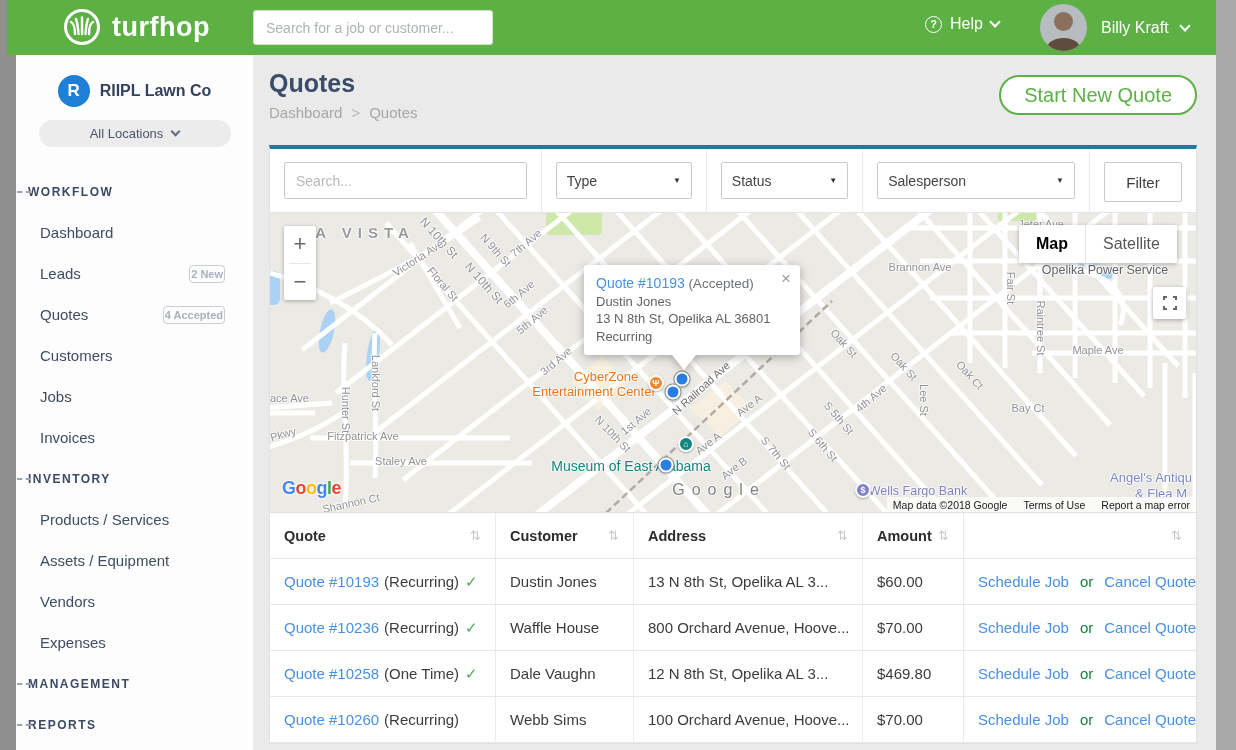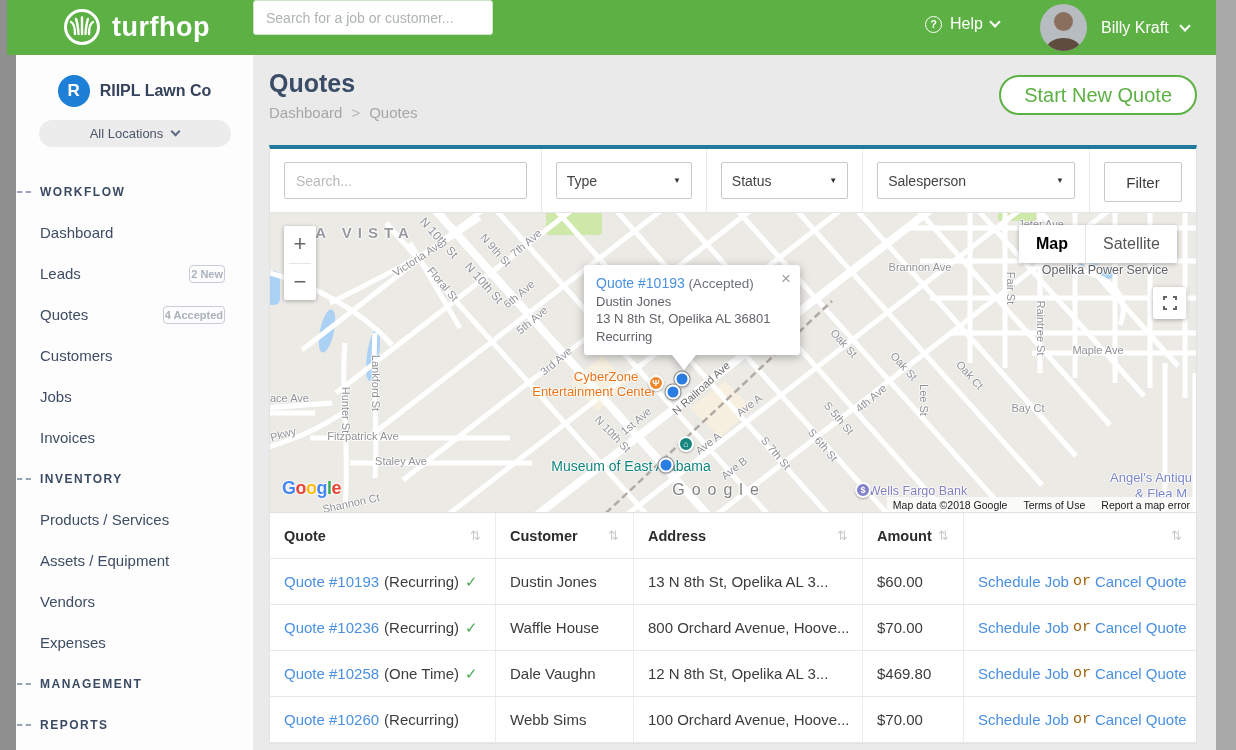--- a/index.html
+++ b/index.html
@@ -8,42 +8,42 @@
 
   
   .edge-left  { position:absolute; left:0; top:0; width:16px; height:750px; background:#8f8f8f; }
   .edge-right { position:absolute; right:0; top:0; width:20px; height:750px; background:#a9a9a9; }
 
   
   .topbar { position:absolute; left:7px; top:0; width:1209px; height:55px; background:#5db144; z-index:5; }
   .brand { position:absolute; left:55px; top:7px; display:flex; align-items:center; gap:10px; }
   .brand svg { width:40px; height:40px; }
   .brand-name { color:#fff; font-size:27px; font-weight:bold; letter-spacing:.5px; }
-  .top-search { position:absolute; left:246px; top:0; width:240px; height:35px; border:1px solid #cfe3c6; border-radius:3px;
+  .top-search { position:absolute; left:246px; top:10px; width:240px; height:35px; border:1px solid #cfe3c6; border-radius:3px;
                 background:#fff; padding:0 12px; font-size:14px; color:#333; outline:none; }
   .top-search::placeholder { color:#aeb4ae; }
   .help-wrap { position:absolute; left:918px; top:15px; display:flex; align-items:center; gap:8px; color:#fff; font-size:16px; cursor:pointer; }
   .help-q { width:17px; height:17px; border:1.5px solid #fff; border-radius:50%; font-size:11px; display:flex; align-items:center; justify-content:center; font-weight:bold; }
   .chev { width:8px; height:8px; border-right:2px solid #fff; border-bottom:2px solid #fff; transform:rotate(45deg); margin-top:-4px; }
   .avatar { position:absolute; left:1033px; top:4px; width:47px; height:47px; border-radius:50%; background:#b7bcc1; overflow:hidden; }
   .avatar .head { position:absolute; top:8px; left:14px; width:19px; height:19px; border-radius:50%; background:#8a6f5c; }
   .avatar .body { position:absolute; bottom:-7px; left:7px; width:33px; height:20px; border-radius:50% 50% 0 0; background:#5f4c3f; }
   .user-wrap { position:absolute; left:1094px; top:19px; display:flex; align-items:center; gap:12px; color:#fff; font-size:16px; cursor:pointer; }
 
   
   .sidebar { position:absolute; left:16px; top:55px; width:237px; height:695px; background:#fdfdfd; z-index:4; }
   .company { display:flex; align-items:center; justify-content:center; gap:10px; padding-top:20px; }
   .company-logo { width:32px; height:32px; border-radius:50%; background:#1d7fd6; color:#fff; font-weight:bold; font-size:17px;
                   display:flex; align-items:center; justify-content:center; }
   .company-name { font-size:16px; font-weight:bold; color:#35425c; }
   .loc-pill { margin:13px auto 0; width:192px; height:27px; background:#ececec; border-radius:15px; display:flex; align-items:center;
               justify-content:center; gap:9px; font-size:13px; color:#4a5568; cursor:pointer; }
   .loc-pill .chev { border-color:#5a6b82; width:7px; height:7px; }
   .nav { margin-top:24px; }
-  .nav-header { position:relative; height:41px; display:flex; align-items:center; padding-left:24px;
+  .nav-header { position:relative; height:41px; display:flex; align-items:center; padding-left:12px;
                 font-size:12px; font-weight:bold; letter-spacing:1.5px; color:#3a4a63; }
   .nav-header .dash { position:absolute; left:1px; top:20px; width:14px; border-top:2px dashed #9aa6b5; }
   .nav-item { position:relative; height:41px; display:flex; align-items:center; padding-left:24px; padding-right:28px;
               font-size:15px; color:#3e4d63; cursor:pointer; }
   .badge { margin-left:auto; border:1.5px solid #c6cdd6; border-radius:4px; padding:2px 1px; font-size:11px; font-weight:bold; color:#a9b2bd; }
   .badge:empty { display:none; }
 
   
   .main { position:absolute; left:253px; top:55px; width:963px; height:695px; }
   .page-head { position:relative; height:90px; }
@@ -111,21 +111,21 @@
   .t-row { display:grid; grid-template-columns:226px 138px 229px 101px 232px; border-bottom:1px solid #e8e8e8; background:#fff; }
   .t-cell { padding:0 14px; height:45px; display:flex; align-items:center; font-size:15px; color:#3c3c3c; border-right:1px solid #ececec; overflow:hidden; white-space:nowrap; }
   .t-cell:last-child { border-right:none; }
   .t-head .t-cell { font-weight:bold; color:#2d2d2d; font-size:14.5px; justify-content:space-between; }
   .sort-icon { color:#c9c9c9; font-size:13px; font-weight:normal; }
   .t-head .t-cell.only-sort { justify-content:flex-end; }
   a.tbl-link { color:#4a90e2; text-decoration:none; cursor:pointer; }
   .q-type { margin-left:5px; color:#3c3c3c; }
   .q-check { margin-left:6px; color:#49a94e; font-size:15px; }
   .q-check:empty { display:none; }
-  .or-sep { margin:0 4px; color:#a16207;font-family:Liberation Mono, monospace; }
+  .or-sep { margin:0 11px; color:#15803d; }
 </style>
 </head>
 <body>
 
 <div class="screen">
   <div class="edge-left"></div>
   <div class="edge-right"></div>
 
   <div class="topbar">
     <div class="brand">

